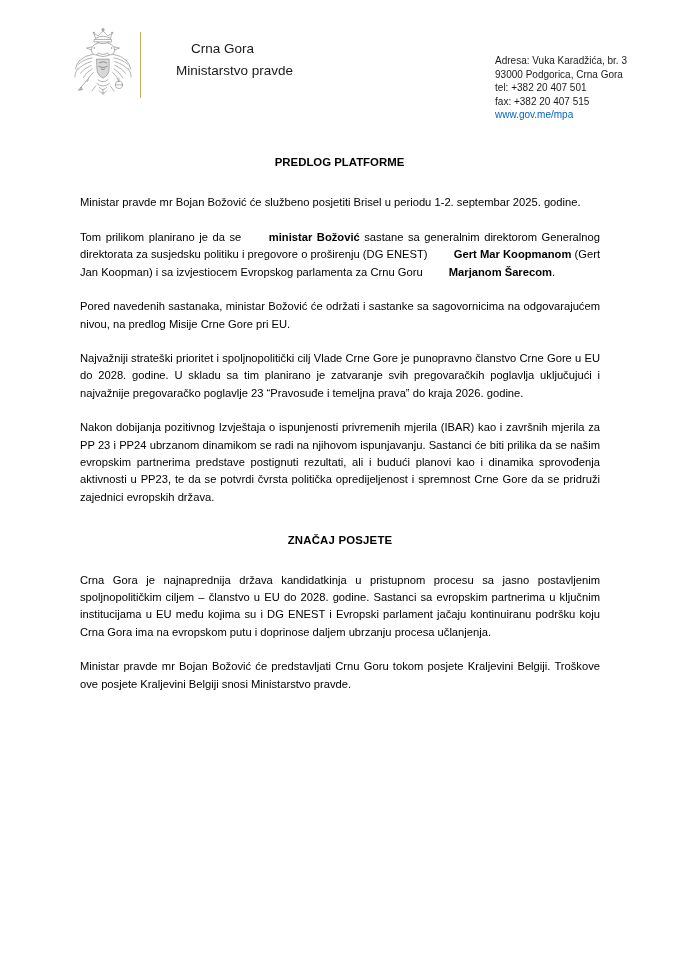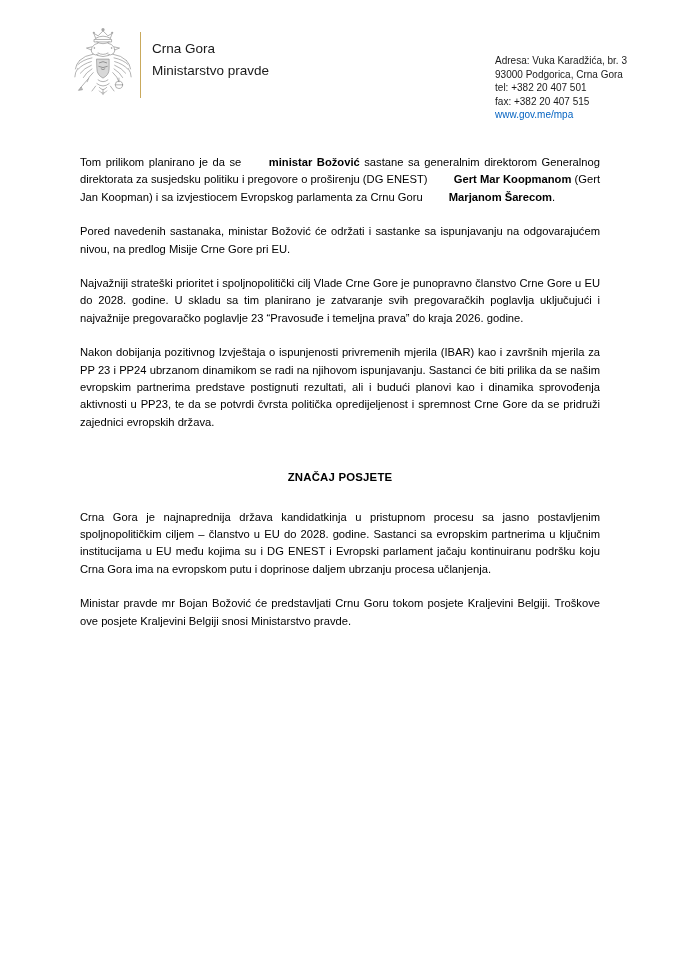--- a/index.html
+++ b/index.html
@@ -31,20 +31,21 @@
     align-items: flex-start;
     justify-content: space-between;
     padding: 26px 52px 0 66px;
     box-sizing: border-box;
   }
 
   .brand {
     display: flex;
     align-items: stretch;
     height: 76px;
+    text-align: center;
   }
 
   .emblem {
     width: 74px;
     height: 76px;
     flex: 0 0 74px;
     display: block;
   }
 
   .brand-divider {
@@ -65,20 +66,21 @@
     font-size: 13.5px;
     line-height: 22px;
     color: #1a1a1a;
     white-space: nowrap;
   }
   .brand-line2 {
     font-size: 13.5px;
     line-height: 22px;
     color: #1a1a1a;
     white-space: nowrap;
+    margin-left: 24px;
   }
 
   .address {
     text-align: left;
     font-size: 10px;
     line-height: 13.6px;
     color: #1a1a1a;
     padding-top: 4px;
     margin-top: 24px;
   }
@@ -111,21 +113,21 @@
   }
   .content p.first {
     margin-top: 23px;
   }
   .content p b { font-weight: bold; margin-left: 23px; }
 
   .section-heading {
     text-align: center;
     font-weight: bold;
     font-size: 11.4px;
-    margin: 38px 0 22px 0;
+    margin: 26px 0 22px 0;
     letter-spacing: 0.2px;
   }
   .section-heading.second {
     margin-top: 26px;
   }
 
   .tight { margin-bottom: 0; }
 </style>
 </head>
 <body>
@@ -208,28 +210,30 @@
       <div>Adresa: Vuka Karadžića, br. 3</div>
       <div>93000 Podgorica, Crna Gora</div>
       <div>tel: +382 20 407 501</div>
       <div>fax: +382 20 407 515</div>
       <div><span class="weblink">www.gov.me/mpa</span></div>
     </div>
 
   </div>
 
   <div class="doc-title">
+    <span class="t-line">PREDLOG PLATFORME</span>
   </div>
 
   <div class="content">
 
+    <p class="first">Ministar pravde mr Bojan Božović će službeno posjetiti Brisel u periodu 1-2. septembar 2025. godine.</p>
 
     <p><span>Tom prilikom planirano je da se </span><b>ministar Božović</b><span> sastane sa generalnim direktorom Generalnog direktorata za susjedsku politiku i pregovore o proširenju (DG ENEST) </span><b>Gert Mar Koopmanom</b><span> (Gert Jan Koopman) i sa izvjestiocem Evropskog parlamenta za Crnu Goru </span><b>Marjanom Šarecom</b><span>.</span></p>
 
-    <p>Pored navedenih sastanaka, ministar Božović će održati i sastanke sa ispunjavanju na odgovarajućem nivou, na predlog Misije Crne Gore pri EU.</p>
+    <p>Pored navedenih sastanaka, ministar Božović će održati i sastanke sa sagovornicima na odgovarajućem nivou, na predlog Misije Crne Gore pri EU.</p>
 
     <p>Najvažniji strateški prioritet i spoljnopolitički cilj Vlade Crne Gore je punopravno članstvo Crne Gore u EU do 2028. godine. U skladu sa tim planirano je zatvaranje svih pregovaračkih poglavlja uključujući i najvažnije pregovaračko poglavlje 23 “Pravosuđe i temeljna prava” do kraja 2026. godine.</p>
 
     <p>Nakon dobijanja pozitivnog Izvještaja o ispunjenosti privremenih mjerila (IBAR) kao i završnih mjerila za PP 23 i PP24 ubrzanom dinamikom se radi na njihovom ispunjavanju. Sastanci će biti prilika da se našim evropskim partnerima predstave postignuti rezultati, ali i budući planovi kao i dinamika sprovođenja aktivnosti u PP23, te da se potvrdi čvrsta politička opredijeljenost i spremnost Crne Gore da se pridruži zajednici evropskih država.</p>
 
     <div class="section-heading">ZNAČAJ POSJETE</div>
 
     <p>Crna Gora je najnaprednija država kandidatkinja u pristupnom procesu sa jasno postavljenim spoljnopolitičkim ciljem – članstvo u EU do 2028. godine. Sastanci sa evropskim partnerima u ključnim institucijama u EU među kojima su i DG ENEST i Evropski parlament jačaju kontinuiranu podršku koju Crna Gora ima na evropskom putu i doprinose daljem ubrzanju procesa učlanjenja.</p>
 
 

